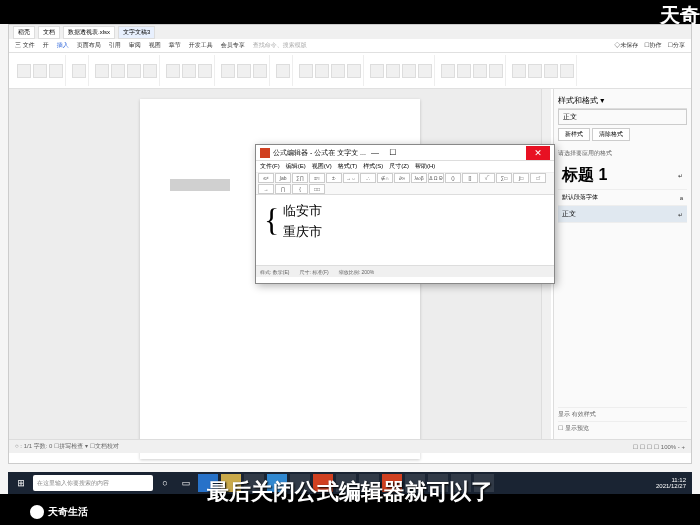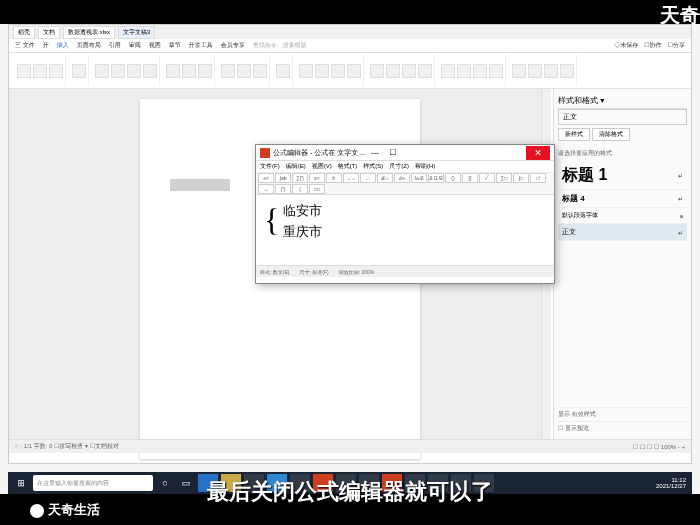--- a/index.html
+++ b/index.html
@@ -1,19 +1,19 @@
 <!DOCTYPE html>
 <html><head>
 <meta charset="utf-8">
 <style>
 *{margin:0;padding:0;box-sizing:border-box;font-family:"Microsoft YaHei",Arial,sans-serif}
 body{width:700px;height:525px;background:#000;position:relative;overflow:hidden}
 .frame{position:absolute;top:24px;left:0;width:700px;height:470px;background:#f5f5f5}
 .watermark-tr{position:absolute;top:2px;right:0;color:#fff;font-size:20px;font-weight:bold}
-.watermark-bl{position:absolute;bottom:6px;left:30px;color:#fff;font-size:13px;font-weight:bold}
+.watermark-bl{position:absolute;bottom:6px;left:30px;color:#fff;font-size:10px;font-weight:bold}
 .watermark-bl-icon{display:inline-block;width:14px;height:14px;background:#fff;border-radius:50%;margin-right:4px;vertical-align:middle}
 .subtitle{position:absolute;bottom:18px;left:50%;transform:translateX(-50%);color:#fff;font-size:22px;font-weight:bold;text-shadow:1px 1px 2px #000}
 .wps-window{position:absolute;top:0;left:8px;right:8px;height:440px;background:#fff;border:1px solid #ccc;font-size:7px}
 .title-bar{height:14px;background:#f0f0f0;display:flex;align-items:center;padding:0 4px;gap:3px}
 .title-tab{padding:1px 4px;background:#fff;border:1px solid #ddd;font-size:6px}
 .title-tab.active{background:#e8f0fe}
 .menu-bar{height:14px;background:#fff;border-bottom:1px solid #e0e0e0;display:flex;align-items:center;padding:0 6px;gap:8px;font-size:6px;color:#333}
 .menu-bar span{cursor:pointer}
 .menu-right{margin-left:auto;display:flex;gap:6px}
 .ribbon{height:36px;background:#fff;border-bottom:1px solid #e0e0e0;display:flex;align-items:center;padding:2px 6px;gap:4px;overflow:hidden}
@@ -156,24 +156,20 @@
       <div style="border:1px solid #ccc;padding:2px 4px;margin-bottom:3px">正文</div>
       <span class="panel-btn">新样式</span>
       <span class="panel-btn">清除格式</span>
       <div class="style-hint">请选择要应用的格式</div>
       <div>
         <div class="style-item">
             <span class="style-name" style="font-size:16px">标题 1</span>
             <span class="check">↵</span>
           </div>
         <div class="style-item">
-            <span class="style-name" style="font-size:8px">标题 4</span>
-            <span class="check">↵</span>
-          </div>
-        <div class="style-item">
             <span style="font-size:6px">默认段落字体</span>
             <span class="check">a</span>
           </div>
         <div class="style-item sel">
             <span>正文</span>
             <span class="check">↵</span>
           </div>
       </div>
       <div class="panel-bottom">
         <div>显示  有效样式</div>

